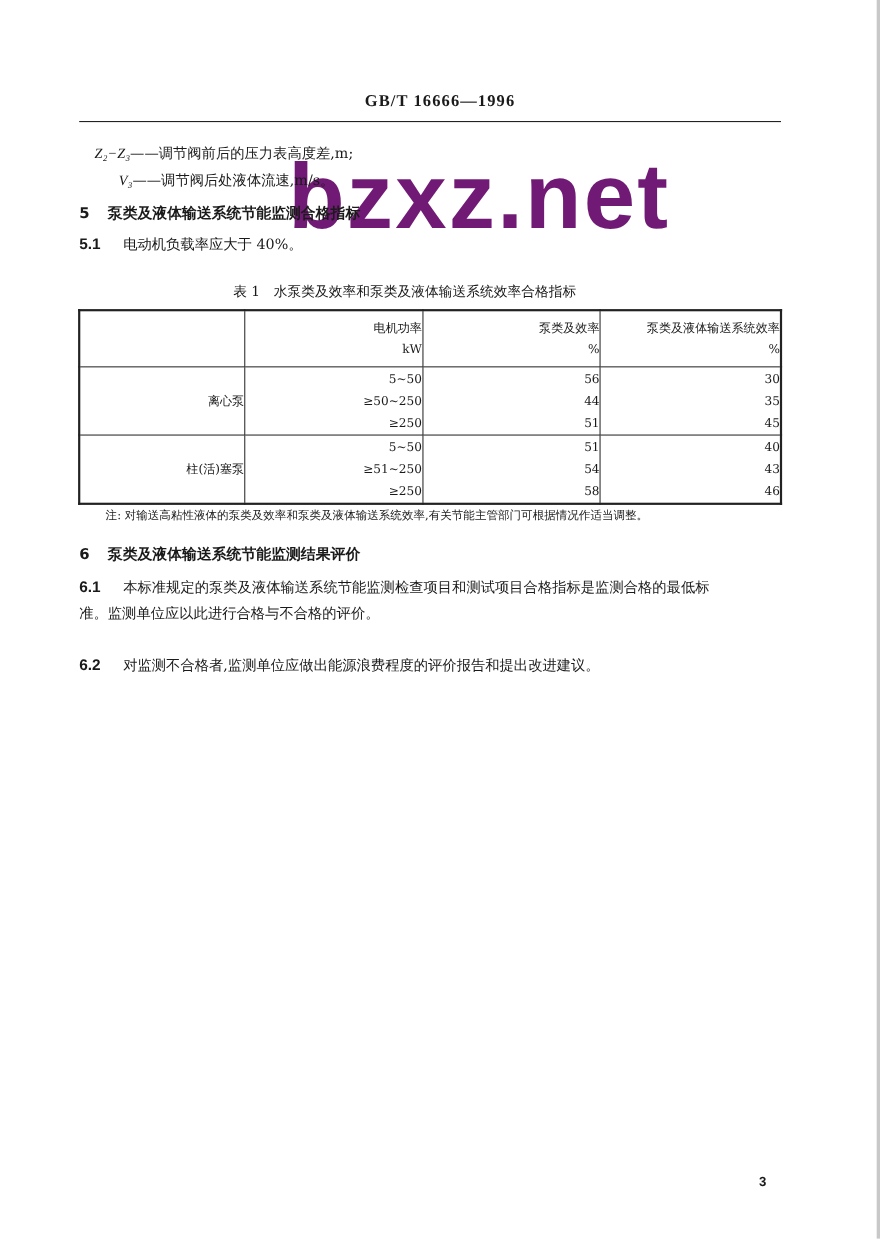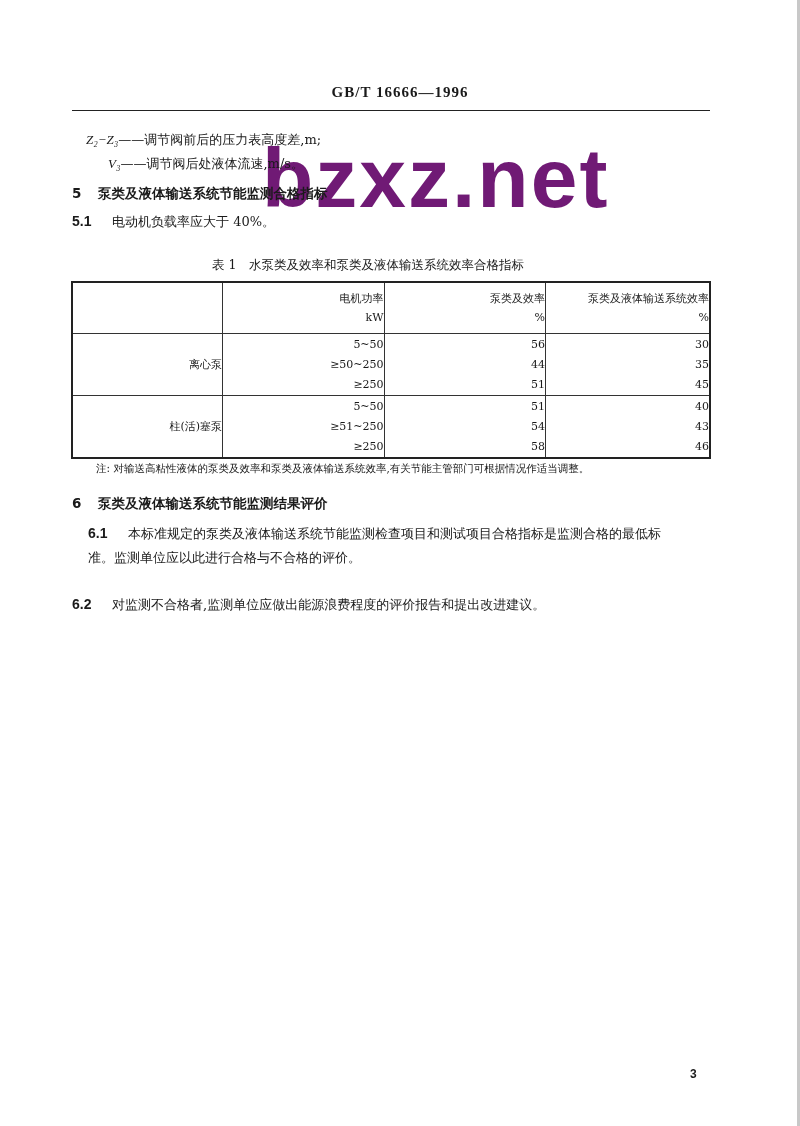--- a/index.html
+++ b/index.html
@@ -120,21 +120,21 @@
     </tr>
   </tbody>
     </table>
 
   <div class="note">注: 对输送高粘性液体的泵类及效率和泵类及液体输送系统效率,有关节能主管部门可根据情况作适当调整。</div>
 
   <div class="sec" style="top:495px; left:72px;">
     <span class="num">6</span><span>泵类及液体输送系统节能监测结果评价</span>
   </div>
 
-  <div class="para cl" style="top:521px;margin-left:16px;">
+  <div class="para cl" style="top:521px;">
     <div><span class="num">6.1</span><span>本标准规定的泵类及液体输送系统节能监测检查项目和测试项目合格指标是监测合格的最低标</span></div>
     <div>准。监测单位应以此进行合格与不合格的评价。</div>
   </div>
 
   <div class="line cl" style="top:596px; left:72px;">
     <span class="num">6.2</span><span>对监测不合格者,监测单位应做出能源浪费程度的评价报告和提出改进建议。</span>
   </div>
 
   <div class="pagenum">3</div>
 </div>

